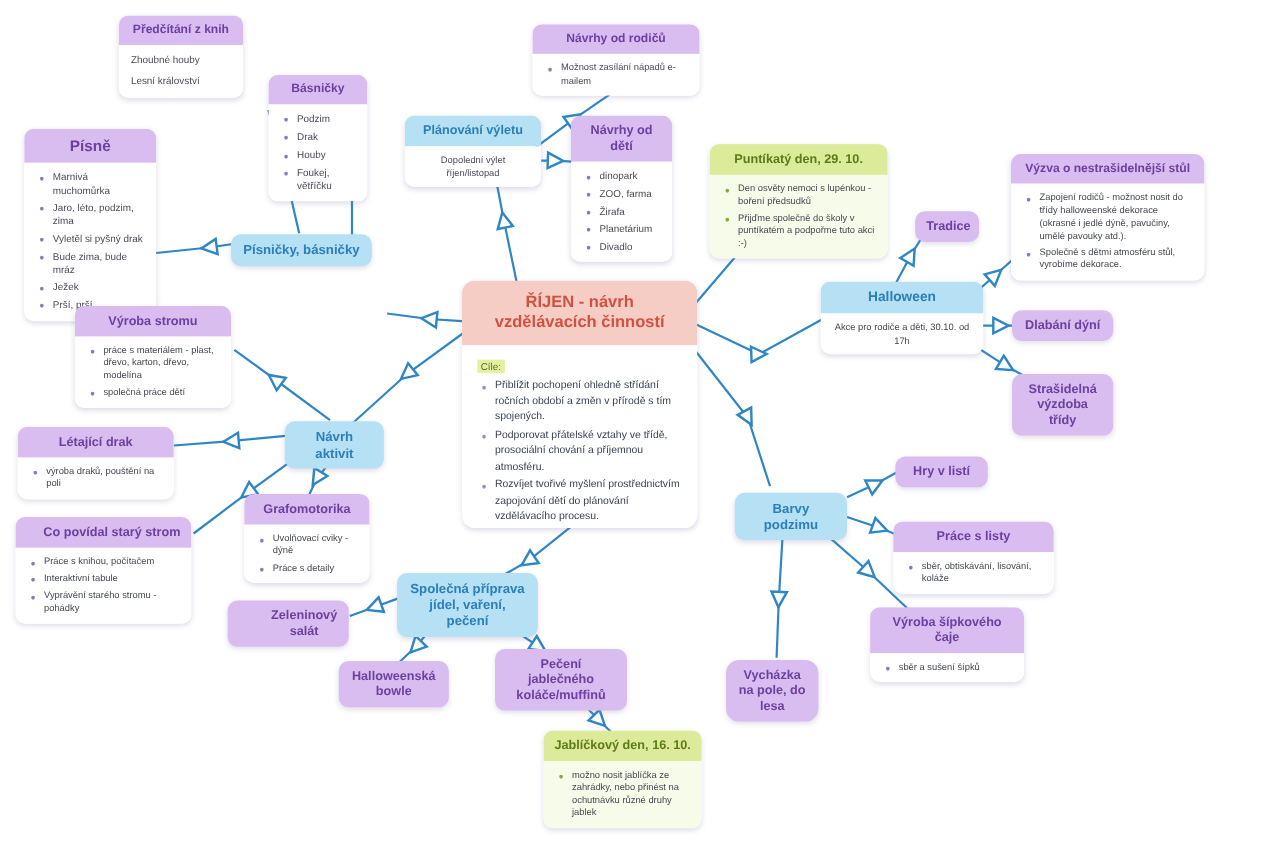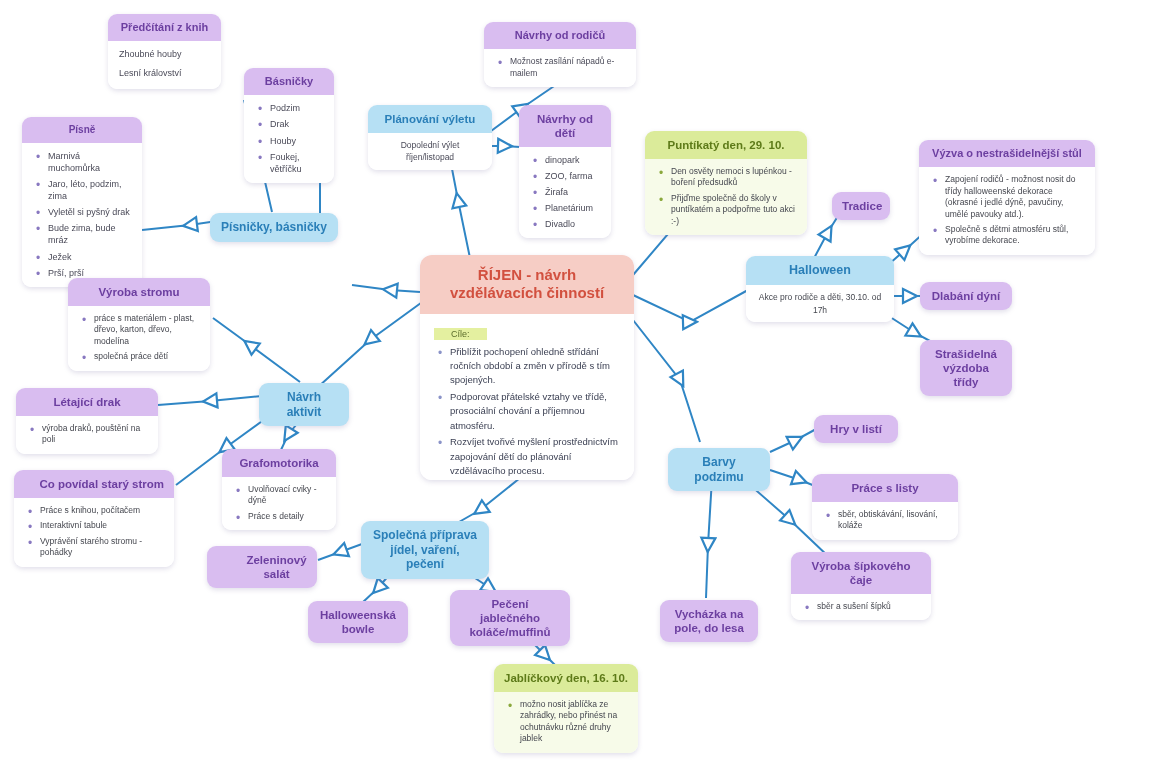--- a/index.html
+++ b/index.html
@@ -64,21 +64,21 @@
   
   .central{border-radius:12px;}
   .central .hdr{background:#f6cdc5;color:#d2503f;font-size:15px;padding:11px 14px;}
   .central .body{background:#ffffff;padding:9px 14px 11px 14px;}
   .central li:before{color:#8a93c8;}
   .central .goals-label{
     display:inline-block;
     background:#e4f0a0;
     color:#5a6b2a;
     font-size:9px;
-    padding:1px 17px;
+    padding:1px 3px;
     margin-bottom:5px;
     font-weight:normal;
   }
   .central ul{padding-left:16px;}
   .central li{font-size:9.5px;line-height:1.52;color:#3a3f52;margin-bottom:2px;}
 </style>
 </head>
 <body>
 
 <div id="canvas">
@@ -155,21 +155,21 @@
       <ul>
         <li>Podzim</li>
         <li>Drak</li>
         <li>Houby</li>
         <li>Foukej, větříčku</li>
       </ul>
     </div>
   </div>
 
   <div class="node purple" style="left:22px;top:117px;width:120px;font-size:9px;color:#4a4a58;">
-    <div class="hdr" style="font-size:10px;">Písně</div>
+    <div class="hdr" style="font-size:14px;">Písně</div>
     <div class="body">
       <ul>
         <li>Marnivá muchomůrka</li>
         <li>Jaro, léto, podzim, zima</li>
         <li>Vyletěl si pyšný drak</li>
         <li>Bude zima, bude mráz</li>
         <li>Ježek</li>
         <li>Prší, prší</li>
       </ul>
     </div>
@@ -335,17 +335,17 @@
 
   <div class="node purple" style="left:791px;top:552px;width:140px;font-size:8.5px;color:#45474f;">
     <div class="hdr" style="font-size:11.5px;">Výroba šípkového čaje</div>
     <div class="body">
       <ul>
         <li>sběr a sušení šípků</li>
       </ul>
     </div>
   </div>
 
-  <div class="node purple solid" style="left:660px;top:600px;width:98px;">
+  <div class="node purple solid" style="left:660px;top:600px;width:84px;border-radius:12px;">
     <div class="hdr" style="font-size:11.5px;">Vycházka na pole, do lesa</div>
   </div>
 
 </div>
 
 </body></html>

